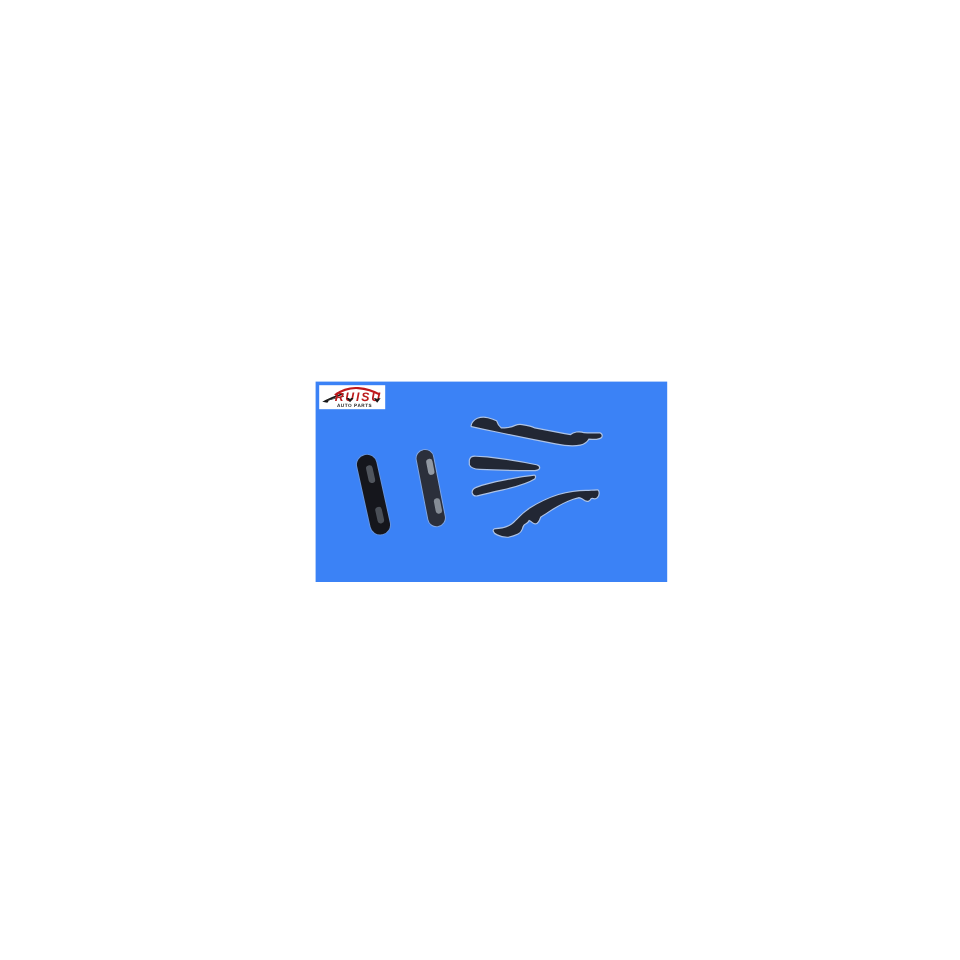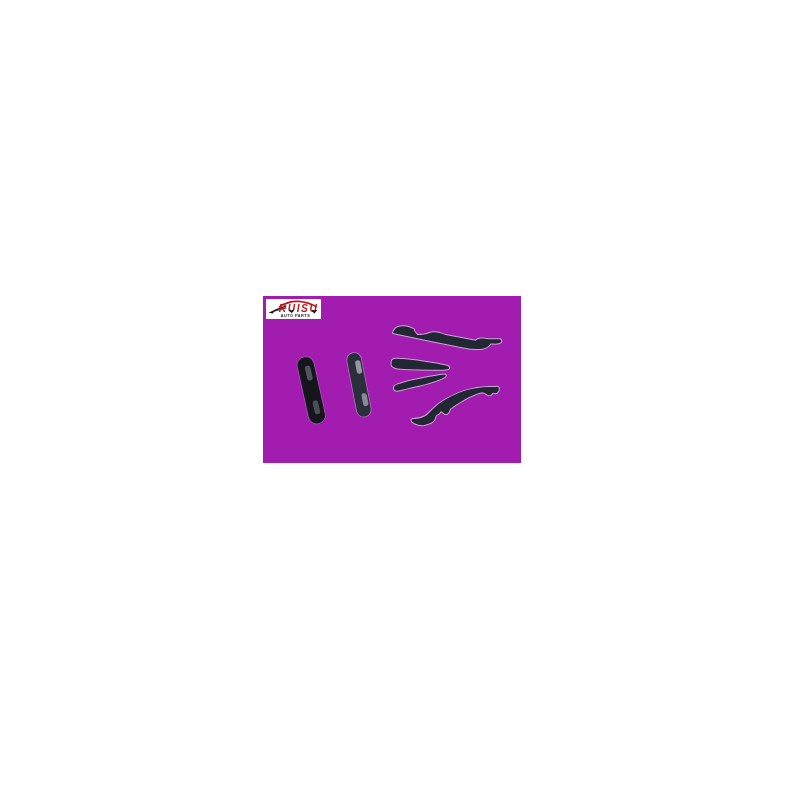--- a/index.html
+++ b/index.html
@@ -1,18 +1,18 @@
 <!DOCTYPE html>
 <html><head>
 <meta charset="utf-8">
 <style>
   html,body{margin:0;padding:0;background:#ffffff;width:800px;height:800px;overflow:hidden;}
   body{font-family:"Liberation Sans", sans-serif;position:relative;}
-  #photo{position:absolute;left:263px;top:296px;width:258px;height:167px;
-         background:#a21caf;}
+  #photo{position:absolute;left:263px;top:318px;width:293px;height:167px;
+         background:#3b82f6;}
   #art{position:absolute;left:2.5px;top:2.5px;}
   #logobox{position:absolute;left:2.5px;top:3px;width:55px;height:19.5px;background:#ffffff;}
 </style>
 </head>
 <body>
 <div id="photo">
 <div id="logobox"></div>
 <svg id="art" width="268" height="161" viewBox="0 0 268 161">
 
   <g>

